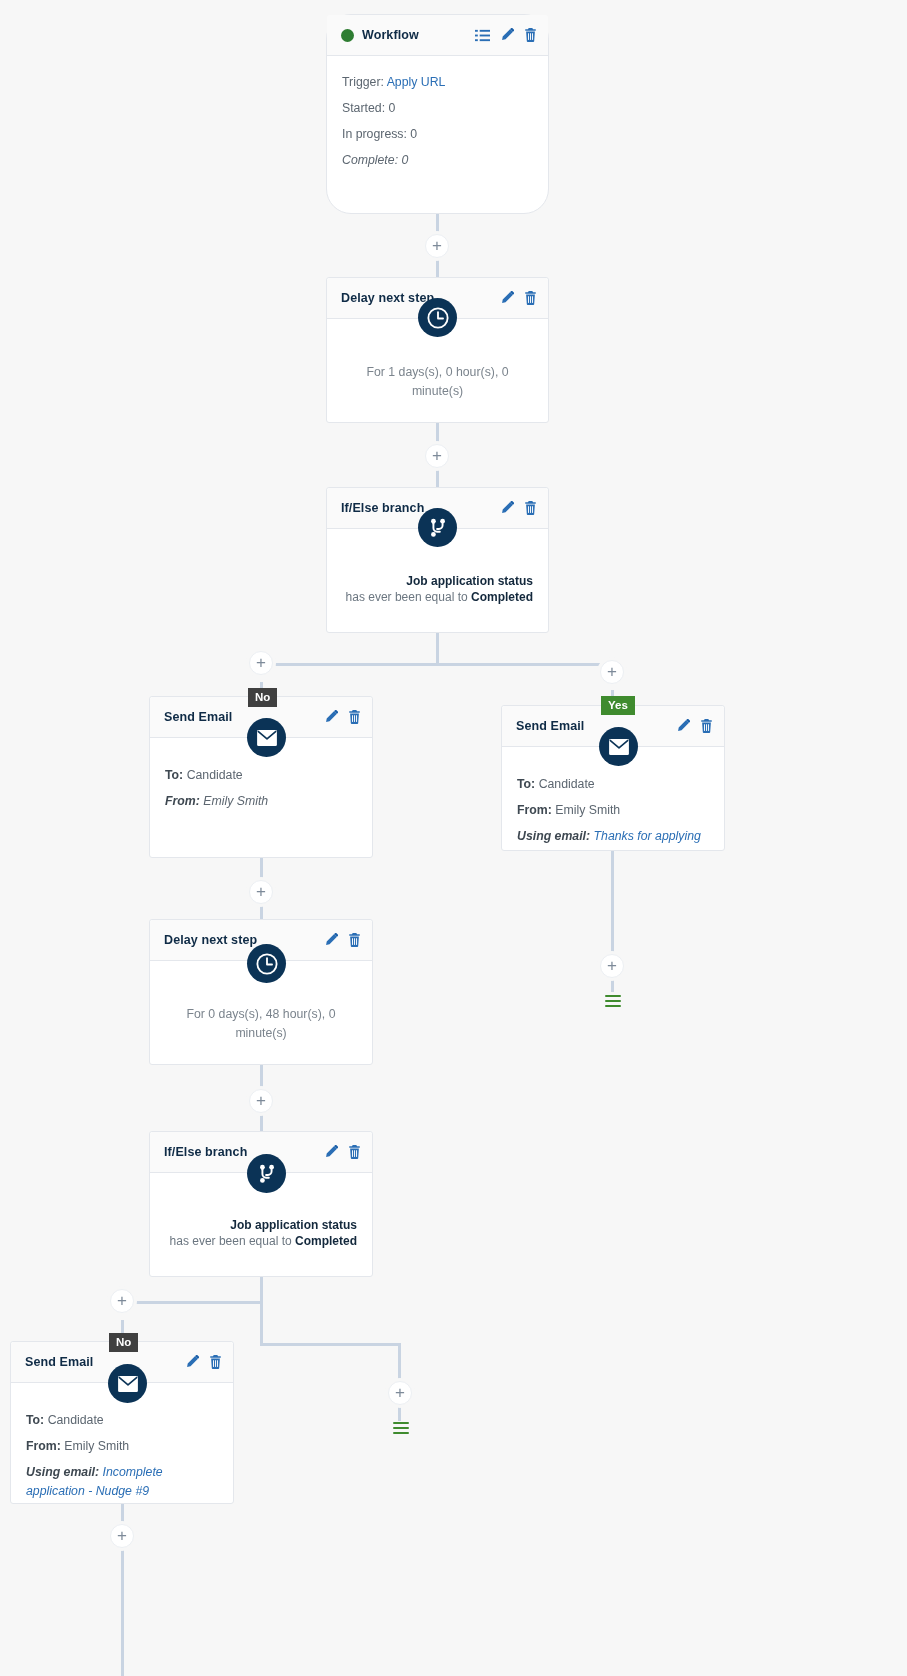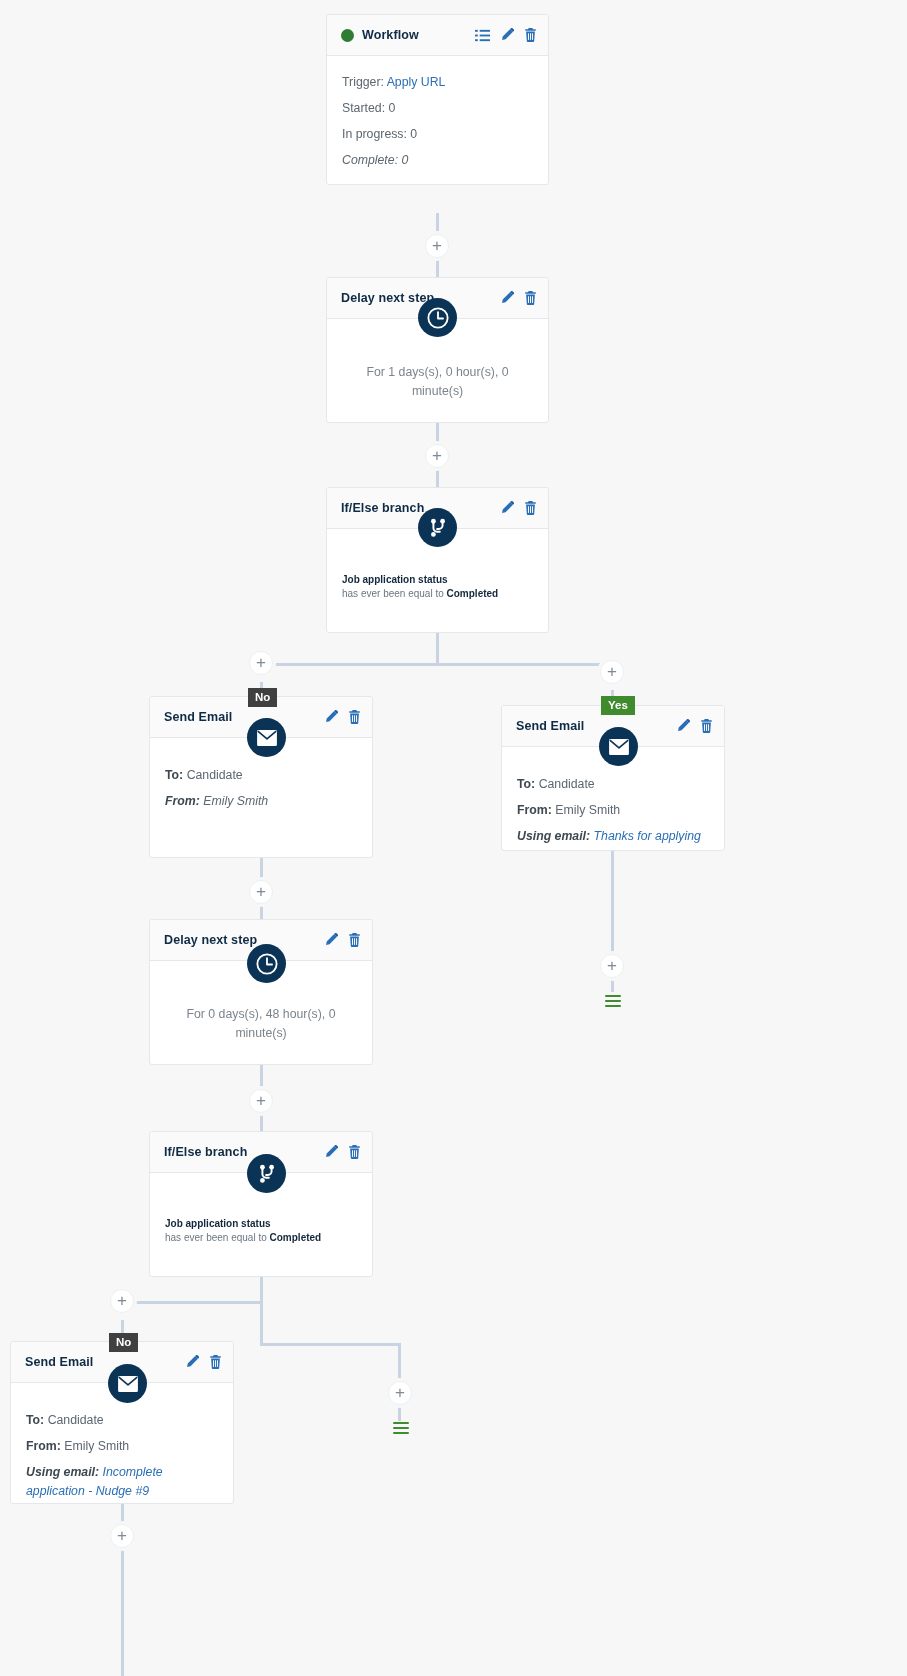--- a/index.html
+++ b/index.html
@@ -130,23 +130,23 @@
   }
 
   
   .center-text {
     text-align: center;
     font-size: 12.3px;
     color: #7b848d;
     padding-top: 28px;
   }
   .branch-text {
-    text-align: left;
+    text-align: right;
     padding-top: 28px;
-    font-size: 10px;
+    font-size: 12px;
     color: #3e4851;
     line-height: 1.35;
   }
   .branch-text .t1 { font-weight: bold; color: #13283c; display: block; }
   .branch-text .t2 { color: #6b7680; }
   .branch-text .t2 b { color: #13283c; }
 </style>
 </head>
 <body>
 
@@ -183,21 +183,21 @@
   <div class="conn conn-h" style="left:260px;top:1343px;width:140px;"></div>
   <div class="conn conn-v" style="left:398px;top:1343px;height:38px;"></div>
   <div class="conn conn-v" style="left:398px;top:1403px;height:18px;"></div>
 
   <div class="conn conn-v" style="left:611px;top:851px;height:104px;"></div>
   <div class="conn conn-v" style="left:611px;top:976px;height:16px;"></div>
 
   <div class="conn conn-v" style="left:121px;top:1504px;height:20px;"></div>
   <div class="conn conn-v" style="left:121px;top:1546px;height:130px;"></div>
 
-  <div class="card" style="left:326px;top:14px;width:223px;height:171px;">
+  <div class="card" style="left:326px;top:14px;width:223px;height:200px;border-radius:25px;">
     <div class="card-head">
       <span class="dot"></span>
       <span class="card-title">Workflow</span>
       <span class="head-actions">
         <span class="icon-btn">
           <svg width="15" height="15" viewBox="0 0 16 16">
               <g fill="#2a6eb5">
                 <rect x="0" y="2" width="3" height="2"></rect>
                 <rect x="5" y="2" width="11" height="2"></rect>
                 <rect x="0" y="7" width="3" height="2"></rect>

